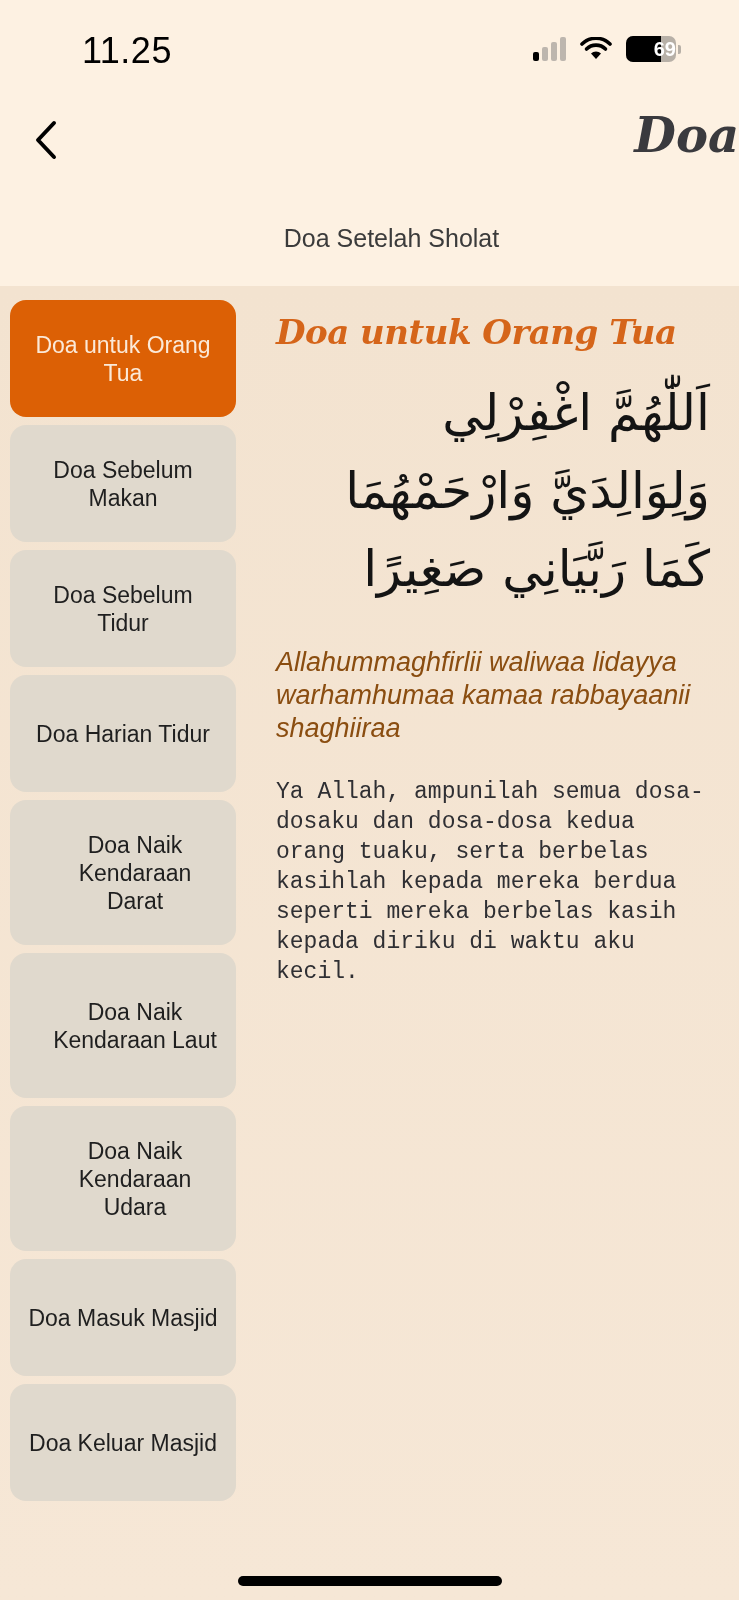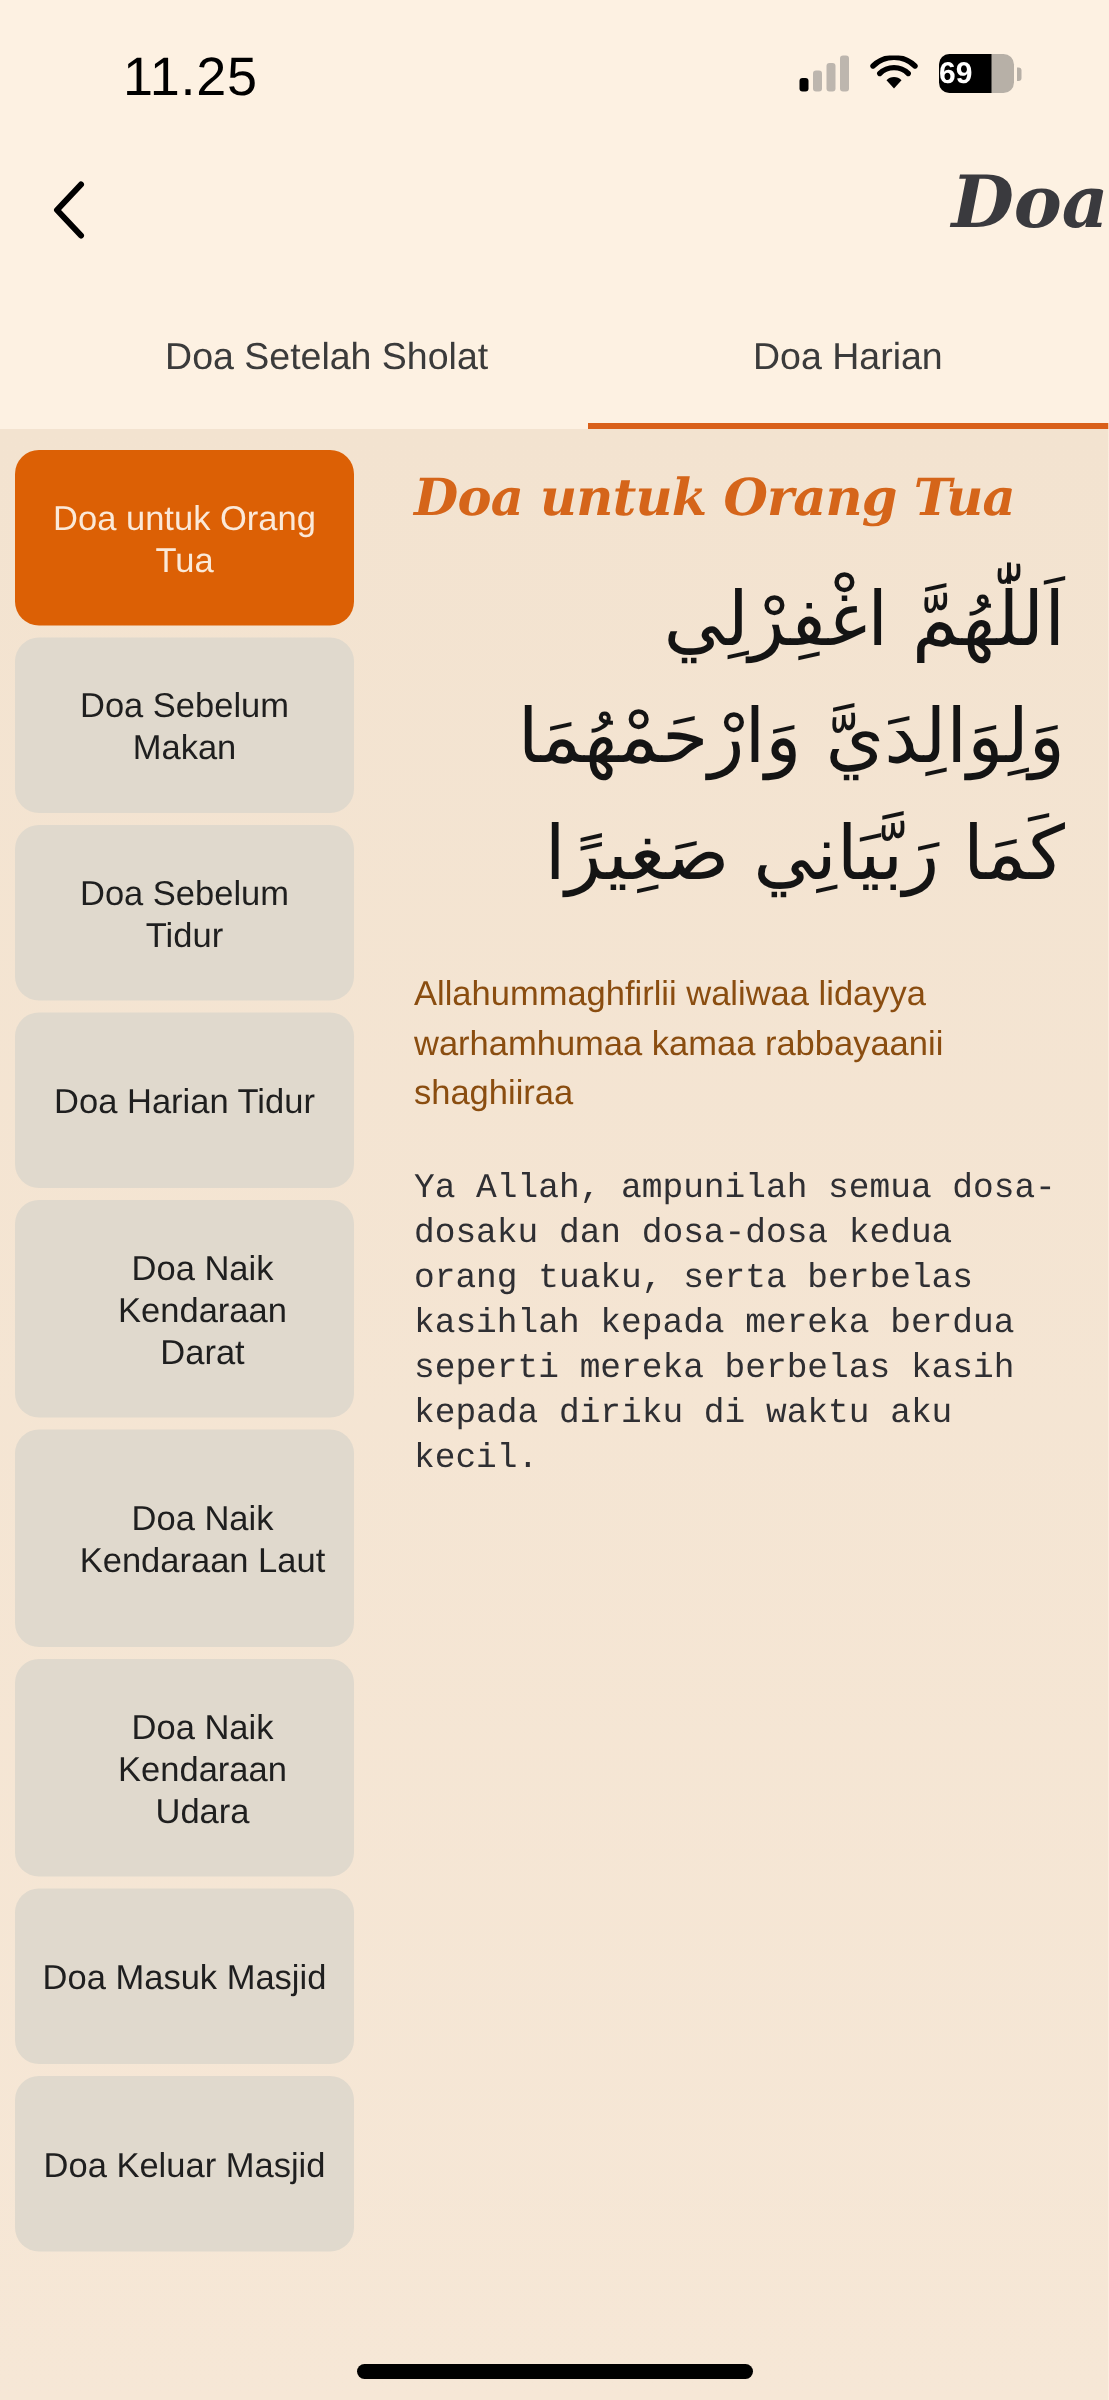--- a/index.html
+++ b/index.html
@@ -22,21 +22,21 @@
     .status-icons {
       position: absolute; right: 58px; top: 36px;
       display: flex; align-items: center; gap: 14px;
     }
     .signal { display: flex; align-items: flex-end; gap: 3px; height: 24px; }
     .signal span { width: 6px; border-radius: 2px; background: #bdb6ae; display: block; }
     .signal span.on { background: #000; }
     .battery {
       position: relative; width: 50px; height: 26px; border-radius: 7px;
       background: #b7b0a7; overflow: hidden;
-      display: flex; align-items: center; justify-content: flex-start;
+      display: flex; align-items: center; justify-content: flex-end;
     }
     .battery .fill { position: absolute; left: 0; top: 0; bottom: 0; width: 69%; background: #000; }
     .battery .level {
       position: relative; color: #fff; font-weight: bold; font-size: 20px;
       font-family: "Liberation Sans", sans-serif;
     }
     .battery-tip { width: 3px; height: 9px; background: #b7b0a7; border-radius: 0 2px 2px 0; margin-left: -12px; }
 
     .nav-bar { position: absolute; top: 95px; left: 0; width: 739px; height: 100px; }
     .back-btn {
@@ -82,21 +82,21 @@
     .detail-title {
       font-family: "DejaVu Serif", serif; font-style: italic; font-weight: bold;
       font-size: 34px; color: #d5651a; letter-spacing: -0.5px;
     }
     .arabic {
       margin-top: 22px; direction: rtl; text-align: right;
       font-family: "DejaVu Sans", sans-serif; font-size: 50px; line-height: 78px;
       color: #141414; width: 434px;
     }
     .latin {
-      margin-top: 38px; font-size: 23px; line-height: 33px;
+      margin-top: 38px; font-style: italic; font-size: 27px; line-height: 33px;
       color: #8a4d10; font-family: "Liberation Sans", sans-serif;
     }
     .translation {
       margin-top: 32px; font-size: 23px; line-height: 30px; color: #2f2f33;
       font-weight: 500; font-family: Liberation Mono, monospace;
     }
     .home-indicator {
       position: absolute; left: 238px; bottom: 14px; width: 264px; height: 10px;
       background: #000; border-radius: 5px;
     }
@@ -130,21 +130,20 @@
   <div class="back-btn">
     <svg width="28" height="42" viewBox="0 0 28 42">
       <path d="M22 4 L6 21 L22 38" stroke="#000" stroke-width="4" fill="none" stroke-linecap="round" stroke-linejoin="round"></path>
     </svg>
   </div>
   <div class="nav-title">Doa</div>
 </div>
 
 <div class="tabs">
   <div class="tab">Doa Setelah Sholat</div>
-  <div class="tab active">Doa Harian</div>
 </div>
 
 <div class="content-area">
   <div class="sidebar">
     <div class="side-item active h2">Doa untuk Orang Tua</div>
     <div class="side-item h2">Doa Sebelum Makan</div>
     <div class="side-item h2">Doa Sebelum Tidur</div>
     <div class="side-item h2">Doa Harian Tidur</div>
     <div class="side-item h3">Doa Naik Kendaraan Darat</div>
     <div class="side-item h3">Doa Naik Kendaraan Laut</div>

